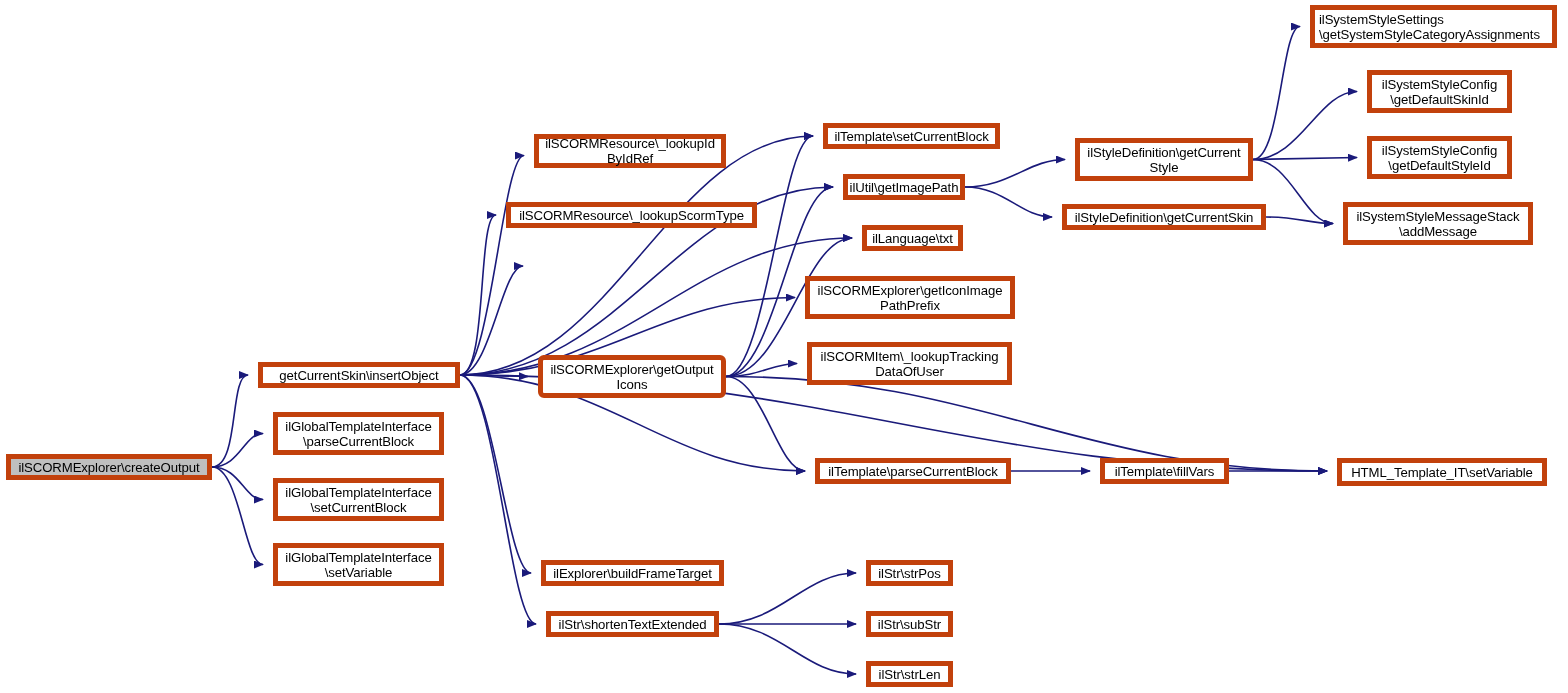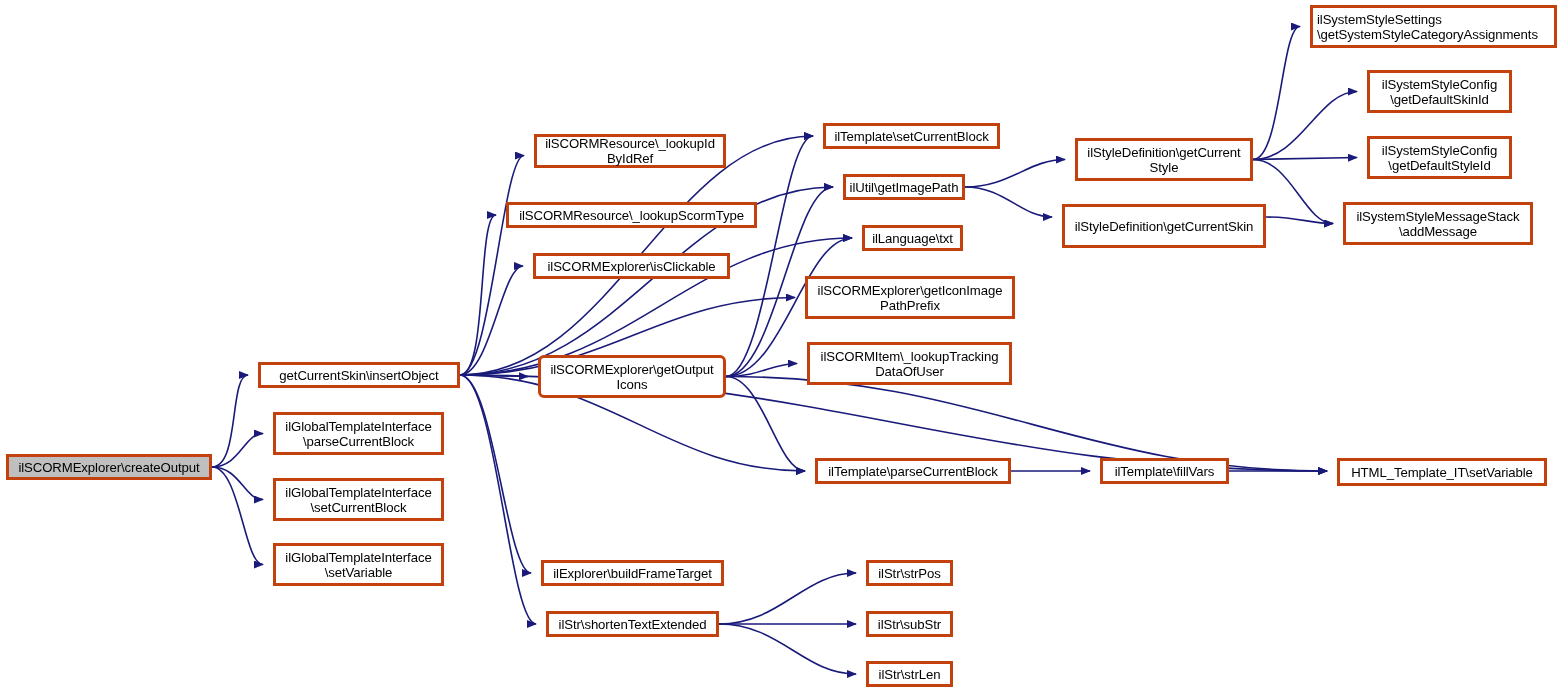--- a/index.html
+++ b/index.html
@@ -7,21 +7,21 @@
     position:relative;
     width:1568px;height:693px;
     background:#ffffff;
     font-family:"Liberation Sans", sans-serif;
     overflow:hidden;
   }
   svg.edges{position:absolute;left:0;top:0;width:1568px;height:693px;pointer-events:none;}
   .node{
     position:absolute;
     box-sizing:border-box;
-    border:3px solid #c2410c;
+    border:5px solid #c2410c;
     background:#ffffff;
     color:#000000;
     font-size:13.2px;
     line-height:15px;
     display:flex;
     align-items:center;
     justify-content:center;
     text-align:center;
     padding:1px 4px;
     white-space:pre-line;
@@ -83,39 +83,38 @@
     <div class="node" style="left: 258px; top: 362px; width: 202px; height: 26px;">getCurrentSkin\insertObject</div>
     <div class="node" style="left: 273px; top: 412px; width: 171px; height: 43px;">ilGlobalTemplateInterface
 \parseCurrentBlock</div>
     <div class="node" style="left: 273px; top: 478px; width: 171px; height: 43px;">ilGlobalTemplateInterface
 \setCurrentBlock</div>
     <div class="node" style="left: 273px; top: 543px; width: 171px; height: 43px;">ilGlobalTemplateInterface
 \setVariable</div>
     <div class="node" style="left: 534px; top: 134px; width: 192px; height: 34px;">ilSCORMResource\_lookupId
 ByIdRef</div>
     <div class="node" style="left: 506px; top: 202px; width: 251px; height: 26px;">ilSCORMResource\_lookupScormType</div>
-    <div class="node" style="left: 533px; top: 253px; width: 197px; height: 26px;">ilSCORMExplorer\isClickable</div>
     <div class="node" style="left: 538px; top: 355px; width: 188px; height: 43px; border-radius: 6px;">ilSCORMExplorer\getOutput
 Icons</div>
     <div class="node" style="left: 541px; top: 560px; width: 183px; height: 26px;">ilExplorer\buildFrameTarget</div>
     <div class="node" style="left: 546px; top: 611px; width: 173px; height: 26px;">ilStr\shortenTextExtended</div>
     <div class="node" style="left: 823px; top: 123px; width: 177px; height: 26px;">ilTemplate\setCurrentBlock</div>
     <div class="node" style="left: 843px; top: 174px; width: 122px; height: 26px;">ilUtil\getImagePath</div>
     <div class="node" style="left: 862px; top: 225px; width: 101px; height: 26px;">ilLanguage\txt</div>
     <div class="node" style="left: 805px; top: 276px; width: 210px; height: 43px;">ilSCORMExplorer\getIconImage
 PathPrefix</div>
     <div class="node" style="left: 807px; top: 342px; width: 205px; height: 43px;">ilSCORMItem\_lookupTracking
 DataOfUser</div>
     <div class="node" style="left: 815px; top: 458px; width: 196px; height: 26px;">ilTemplate\parseCurrentBlock</div>
     <div class="node" style="left: 866px; top: 560px; width: 87px; height: 26px;">ilStr\strPos</div>
     <div class="node" style="left: 866px; top: 611px; width: 87px; height: 26px;">ilStr\subStr</div>
     <div class="node" style="left: 866px; top: 661px; width: 87px; height: 26px;">ilStr\strLen</div>
     <div class="node" style="left: 1075px; top: 138px; width: 178px; height: 43px;">ilStyleDefinition\getCurrent
 Style</div>
-    <div class="node" style="left: 1062px; top: 204px; width: 204px; height: 44px;">ilStyleDefinition\getCurrentSkin</div>
+    <div class="node" style="left: 1062px; top: 204px; width: 204px; height: 26px;">ilStyleDefinition\getCurrentSkin</div>
     <div class="node" style="left: 1100px; top: 458px; width: 129px; height: 26px;">ilTemplate\fillVars</div>
     <div class="node" style="left: 1337px; top: 458px; width: 210px; height: 28px;">HTML_Template_IT\setVariable</div>
     <div class="node lalign" style="left: 1310px; top: 5px; width: 247px; height: 43px;">ilSystemStyleSettings
 \getSystemStyleCategoryAssignments</div>
     <div class="node" style="left: 1367px; top: 70px; width: 145px; height: 43px;">ilSystemStyleConfig
 \getDefaultSkinId</div>
     <div class="node" style="left: 1367px; top: 136px; width: 145px; height: 43px;">ilSystemStyleConfig
 \getDefaultStyleId</div>
     <div class="node" style="left: 1343px; top: 202px; width: 190px; height: 43px;">ilSystemStyleMessageStack
 \addMessage</div>

